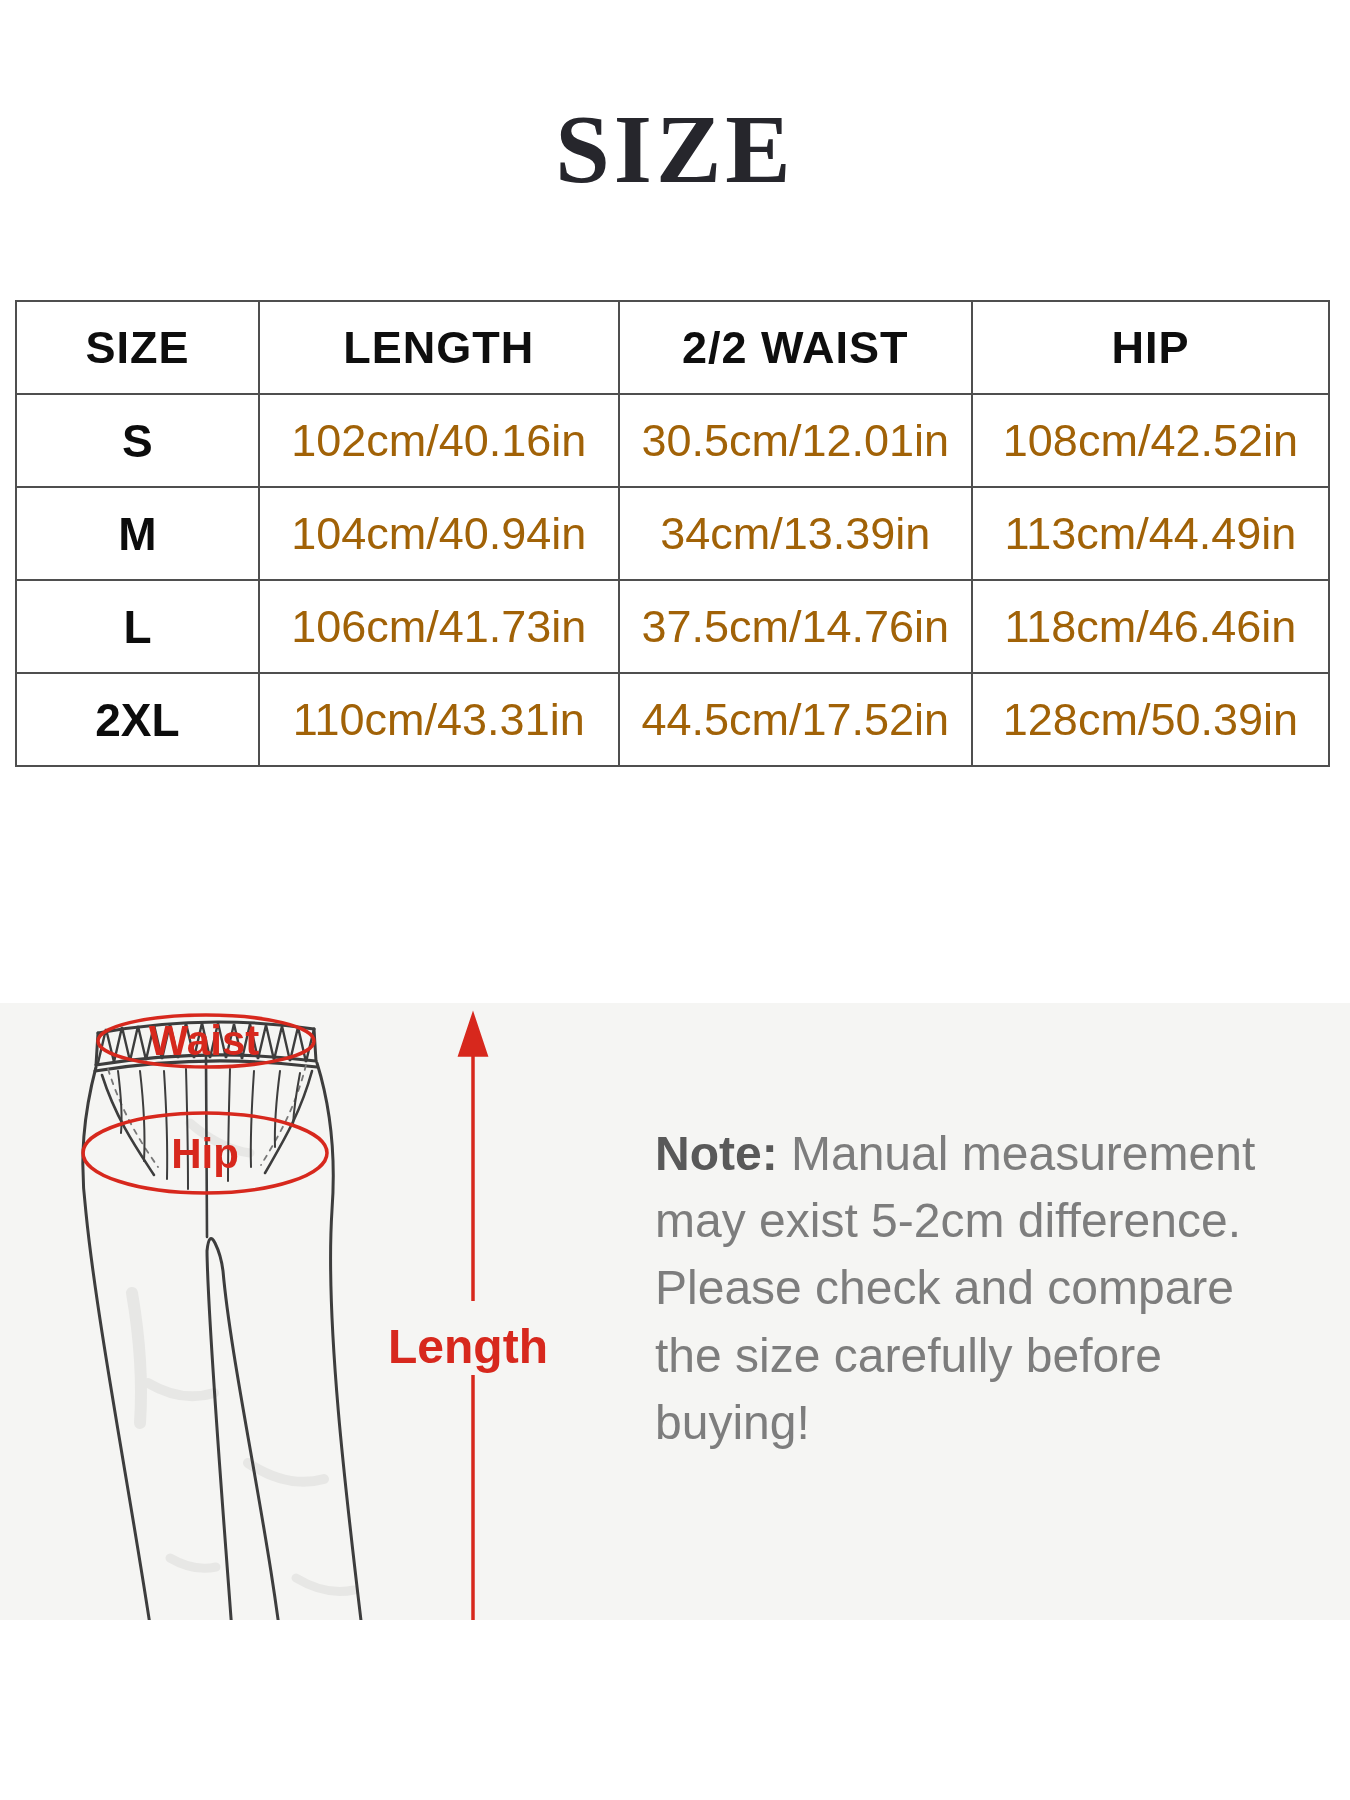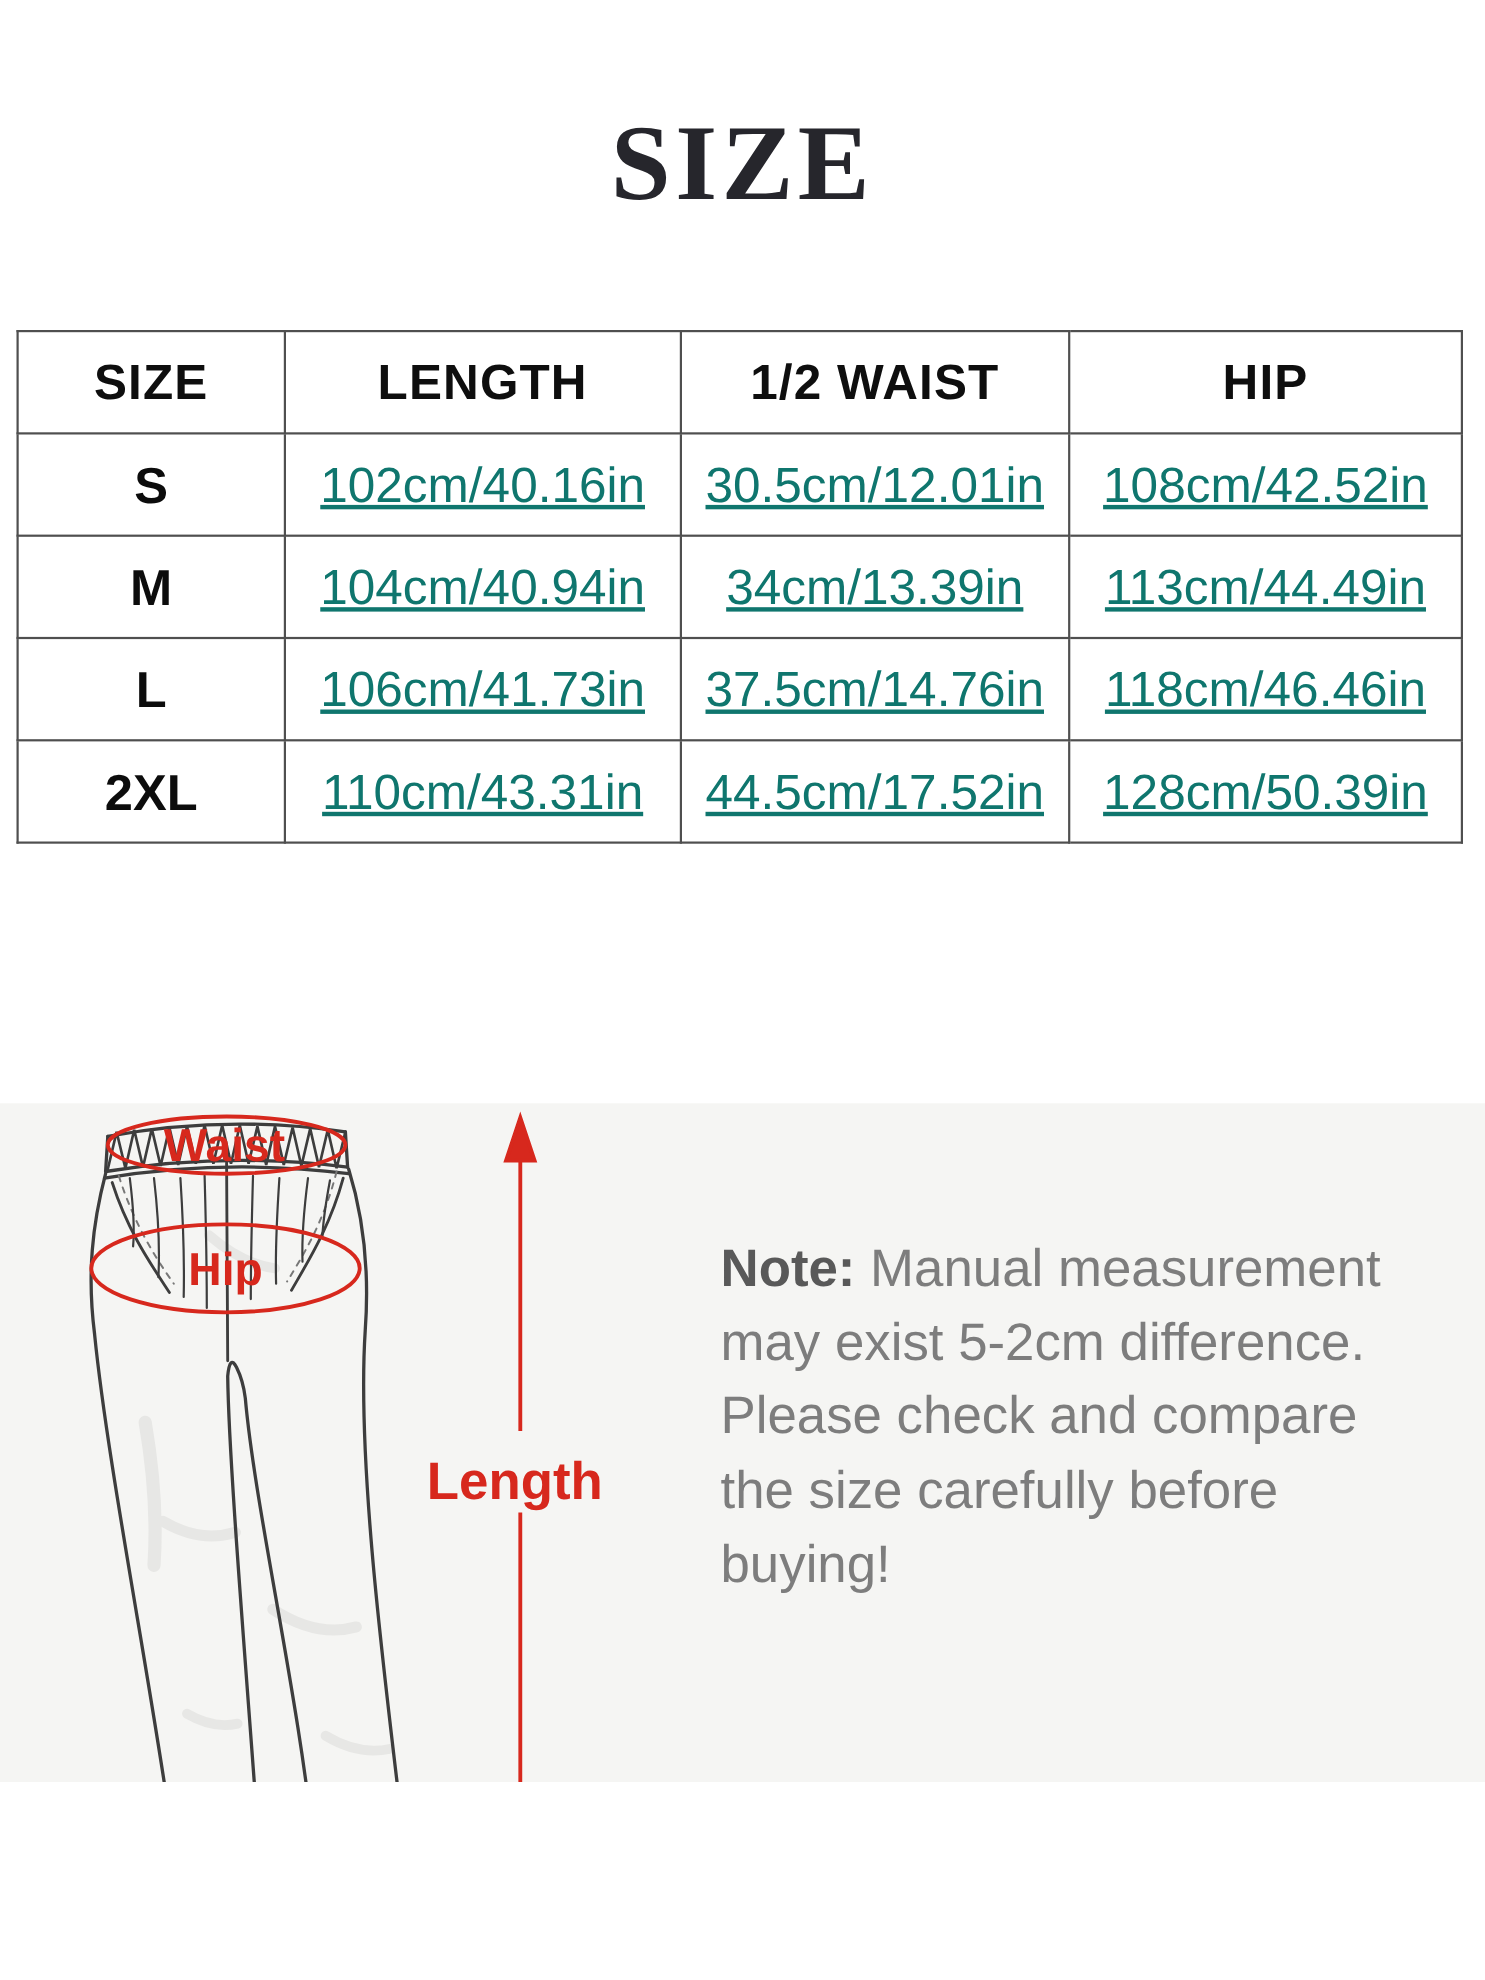--- a/index.html
+++ b/index.html
@@ -30,21 +30,21 @@
     text-align:center; vertical-align:middle;
     padding:0;
   }
   table.size-table thead th {
     font-size:45px; font-weight:700; color:#0e0e0e; letter-spacing:1px;
   }
   table.size-table tbody th {
     font-size:46px; font-weight:700; color:#0c0c0c;
   }
   table.size-table tbody td {
-    font-size:45px; font-weight:400; color:#0f766e;text-decoration:underline;
+    font-size:45px; font-weight:400; color:#a16207;
   }
   .measure-panel {
     position:absolute; left:0; top:1003px; width:1350px; height:797px;
     background:#f5f5f3;
   }
   .pants-svg { position:absolute; left:40px; top:0; width:560px; height:720px; }
   .note {
     position:absolute; left:655px; top:1120px; width:655px;
     margin:0; font-size:48px; line-height:1.4; color:#7d7d7d;
   }
@@ -69,21 +69,21 @@
     <colgroup>
       <col class="c-size">
         <col class="c-length">
         <col class="c-waist">
         <col class="c-hip">
     </colgroup>
     <thead>
       <tr>
         <th>SIZE</th>
         <th>LENGTH</th>
-        <th>1/2 WAIST</th>
+        <th>2/2 WAIST</th>
         <th>HIP</th>
       </tr>
     </thead>
     <tbody>
       <tr>
         <th>S</th>
         <td>102cm/40.16in</td>
         <td>30.5cm/12.01in</td>
         <td>108cm/42.52in</td>
       </tr>

